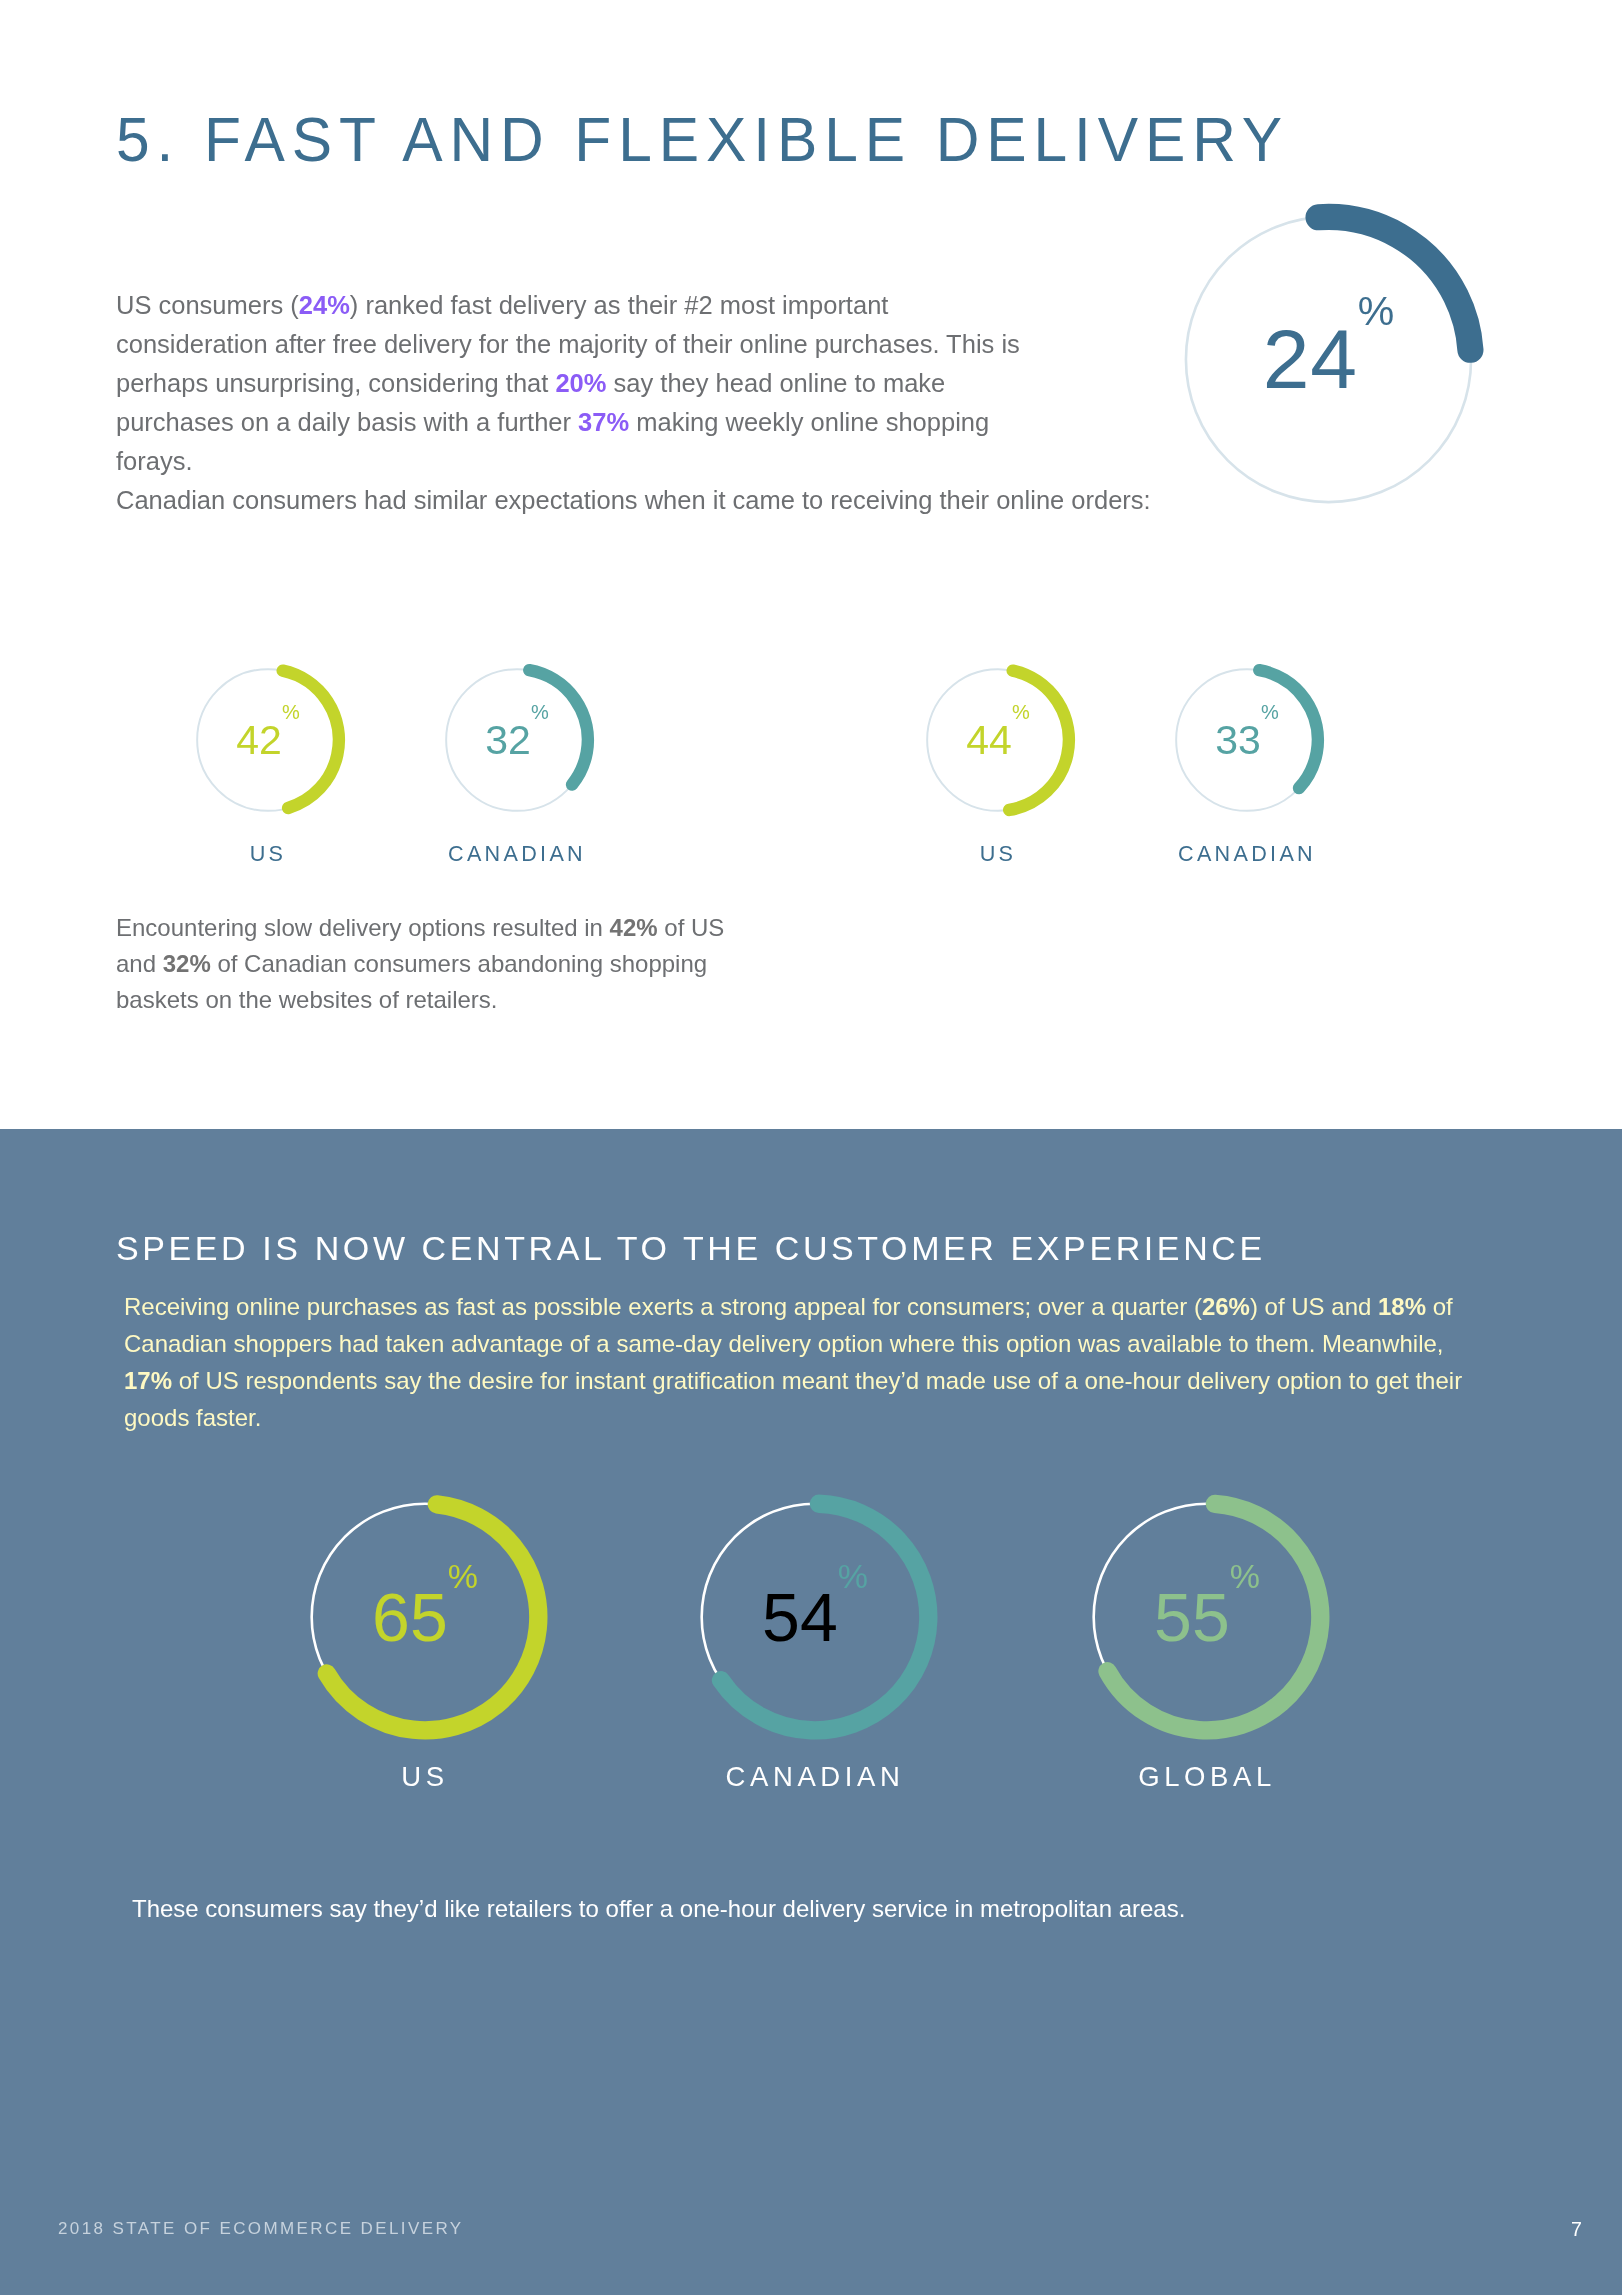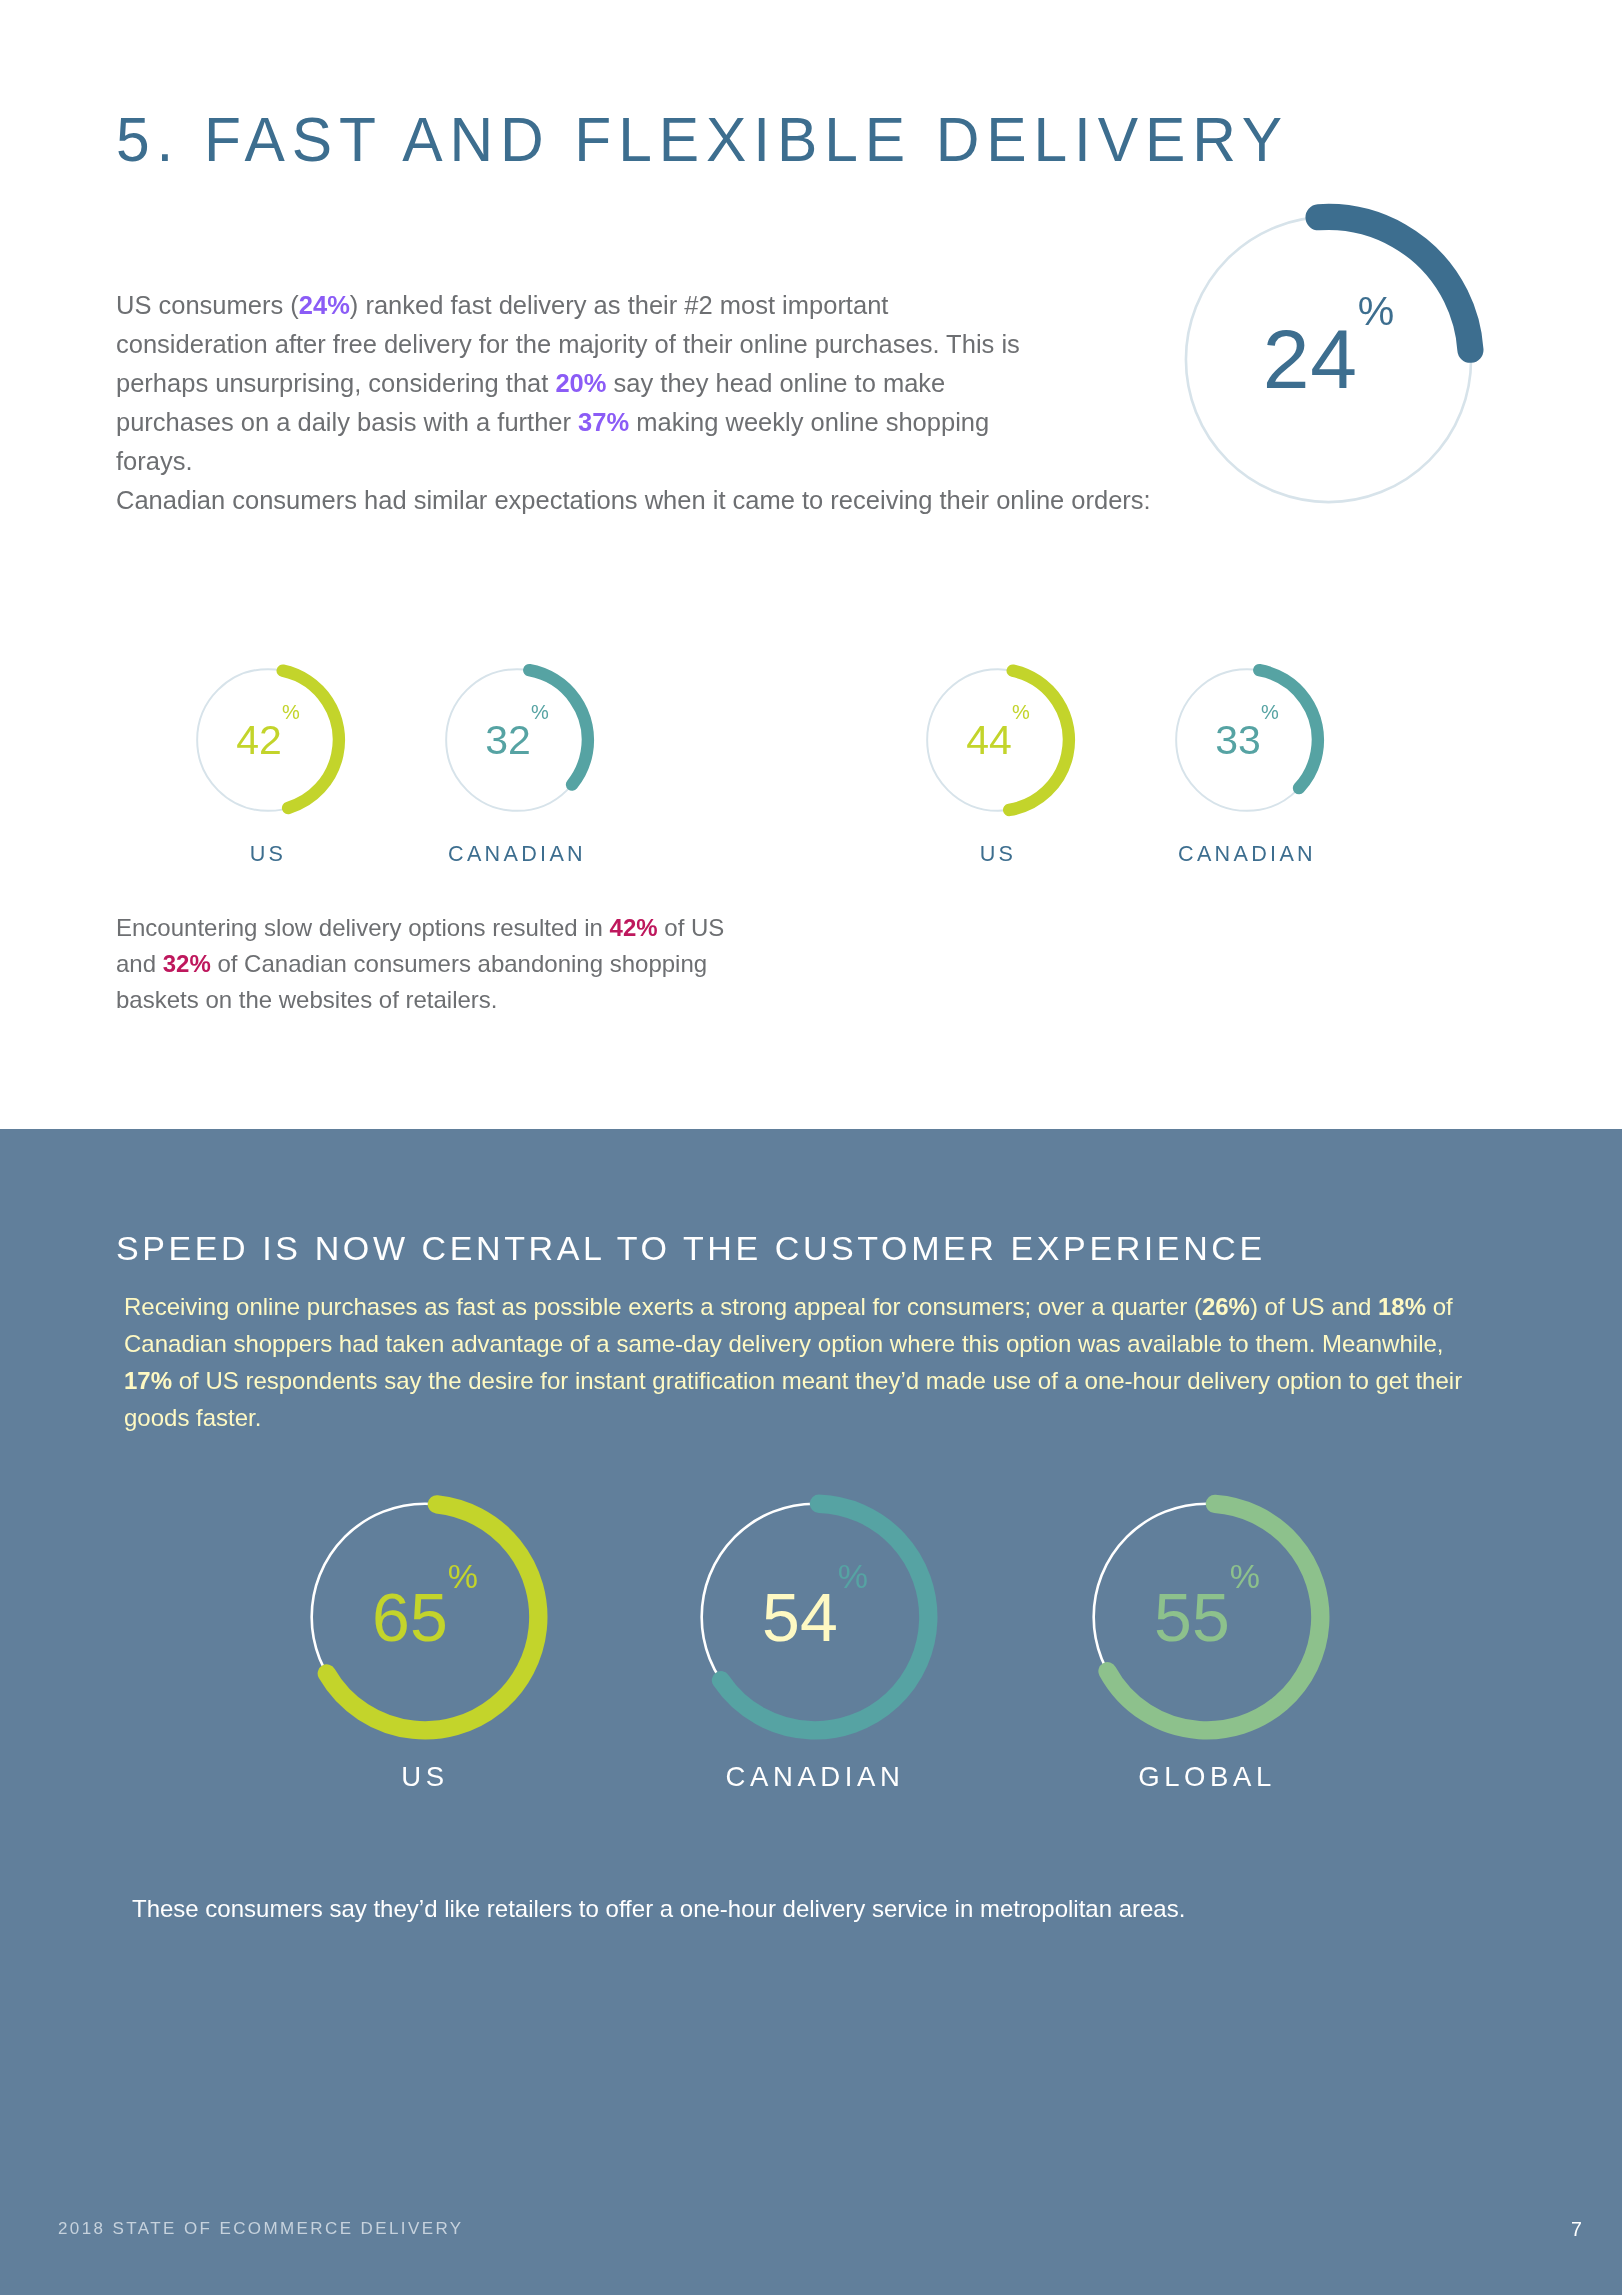--- a/index.html
+++ b/index.html
@@ -135,21 +135,21 @@
   }
   .para-right {
     position: absolute;
     left: 844px;
     top: 910px;
     width: 661px;
     font-size: 24px;
     line-height: 36px;
     color: #6d6f72;
   }
-  .para-left b, .para-right b { color: #be185d; font-weight: 700; }
+  .para-left b, .para-right b { color: #737373; font-weight: 700; }
 
   
   .section-blue {
     position: absolute;
     left: 0; top: 1129px;
     width: 1623px;
     height: 1167px;
     background: #617f9b;
   }
 
@@ -341,21 +341,21 @@
         <div class="cap">US</div>
       </div>
 
       <div class="big-cell" style="left:684px; top:0;">
         <div class="ring">
           <svg viewBox="0 0 400 400">
             <circle cx="200" cy="200" r="173" fill="none" stroke="#ffffff" stroke-width="4"></circle>
             <circle cx="200" cy="200" r="173" fill="none" stroke="#56a3a3" stroke-width="28" stroke-linecap="round" stroke-dasharray="706 1087" transform="rotate(-88 200 200)"></circle>
           </svg>
           <div class="val">
-            <span class="num" style="color:#fef9c3">54</span>
+            <span class="num" style="color:#000000">54</span>
               <span class="pct" style="color:#56a3a3">%</span>
           </div>
         </div>
         <div class="cap">CANADIAN</div>
       </div>
 
       <div class="big-cell" style="left:1076px; top:0;">
         <div class="ring">
           <svg viewBox="0 0 400 400">
             <circle cx="200" cy="200" r="173" fill="none" stroke="#ffffff" stroke-width="4"></circle>

